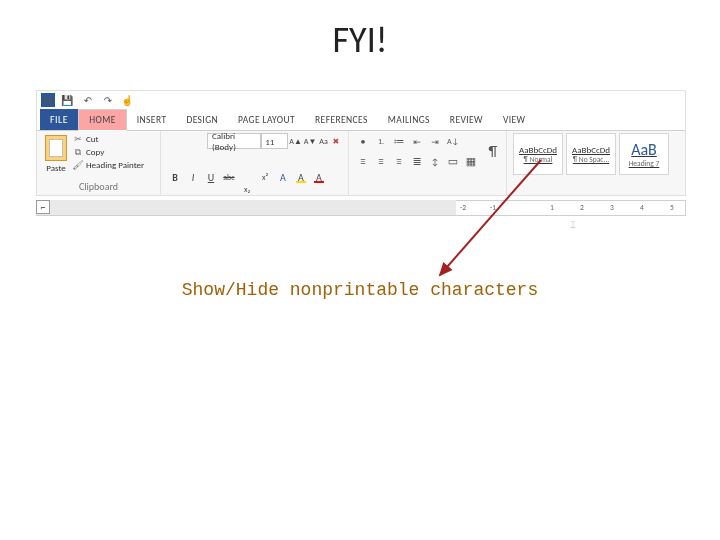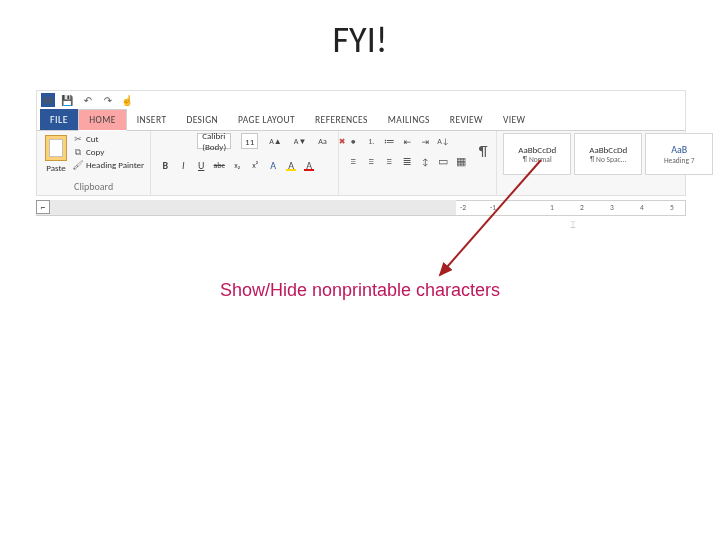--- a/index.html
+++ b/index.html
@@ -63,54 +63,54 @@
   .paste-btn {
     display:flex; flex-direction:column; align-items:center; gap:1px;
     padding:2px 2px;
   }
   .paste-icon { width:22px; height:26px; background:#ffd27a; border:1px solid #c79a3a; position:relative; }
   .paste-icon::after{ content:""; position:absolute; top:3px; left:3px; right:3px; bottom:3px; background:#fff; border:1px solid #c0c0c0;}
   .clip-stack { display:flex; flex-direction:column; gap:2px; font-size:9px; color:#333;}
   .clip-stack .row { display:flex; align-items:center; gap:3px; white-space:nowrap;}
   .mini { width:10px; height:10px; display:inline-flex; align-items:center; justify-content:center; font-size:9px; color:#666;}
   
-  .font-row1{ display:flex; align-items:flex-start; gap:10px;padding-left:40px;}
+  .font-row1{ display:flex; align-items:flex-start; gap:0;padding-left:40px;}
   .font-name{ border:1px solid #c8c8c8; background:#fff; height:16px; font-size:9px; padding:0 4px; display:flex; align-items:center; width:70px;}
   .font-size{ border:1px solid #c8c8c8; background:#fff; height:16px; font-size:9px; padding:0 3px; display:flex; align-items:center; width:34px;}
   .tiny-btn{ width:16px; height:16px; border:1px solid transparent; display:flex; align-items:center; justify-content:center; font-size:10px; color:#444;}
   .font-row2{ display:flex; align-items:center; gap:2px; margin-top:4px;}
   .bold{font-weight:bold;} .italic{font-style:italic;} .underline{text-decoration:underline;}
-  .strike{text-decoration:line-through;} .sub{font-size:8px;} .sup{font-size:8px;}
+  .strike{text-decoration:line-through;} .sub{font-size:8px;margin-top:24px;} .sup{font-size:8px;}
   .color-bar{ position:relative;}
   .color-bar::after{content:"";position:absolute;left:2px;right:2px;bottom:1px;height:2px;background:#ffd800;}
   .color-bar.red::after{background:#d11;}
   
   .para-col{display:flex;flex-direction:column;gap:4px;}
   .para-row{display:flex;gap:2px;}
   .bul{width:16px;height:16px;display:flex;align-items:center;justify-content:center;font-size:11px;color:#555;}
   .pilcrow{ width:18px;height:36px; display:flex; align-items:center; justify-content:center; font-size:15px; color:#555; margin-left:3px; border:1px solid transparent;}
   
   .styles-row{display:flex;gap:3px;}
-  .style-card{width:68px;height:42px;border:1px solid #d6d6d6;background:#fff;display:flex;flex-direction:column;align-items:center;justify-content:center;gap:0;}
+  .style-card{width:50px;height:42px;border:1px solid #d6d6d6;background:#fff;display:flex;flex-direction:column;align-items:center;justify-content:center;gap:0;text-decoration:underline;}
   .style-prev{font-size:9px;} .style-name{font-size:7.5px;color:#666;white-space:nowrap;}
   .style-card.heading .style-prev{color:#2b579a;}
   
   .ruler-area{
     position:absolute; left:36px; top:200px; width:650px; height:16px;
     display:flex;
   }
   .ruler-left{ width:420px; background:#e9e9e9; border-bottom:1px solid #d0d0d0; }
   .ruler-right{ flex:1; background:#fff; border:1px solid #d0d0d0; border-left:none; position:relative; font-size:7.5px; color:#666;}
   .ruler-right span{position:absolute; top:2px;}
   .tab-marker{ position:absolute; left:36px; top:200px; width:14px; height:14px; background:#fff; border:1px solid #999; display:flex; align-items:center; justify-content:center; font-size:10px; z-index:2;}
   
   .arrow-svg{position:absolute; left:0; top:0; width:720px; height:540px; pointer-events:none;}
   .caption{
     position:absolute; top:280px; left:0; width:100%; text-align:center;
-    font-size:18px; color:#be185d; font-family: Liberation Sans, sans-serif;
+    font-size:18px; color:#a16207; font-family: Liberation Mono, monospace;
   }
   .cursor-mark{position:absolute; top:218px; left:570px; font-size:10px; color:#aaa;}
 </style>
 </head>
 <body>
 
 <div class="slide-title">FYI!</div>
 
 <div class="ribbon">
 
@@ -214,21 +214,21 @@
         <div class="styles-row">
           <div class="style-card">
             <div class="style-prev">AaBbCcDd</div>
             <div class="style-name">¶ Normal</div>
           </div>
           <div class="style-card">
             <div class="style-prev">AaBbCcDd</div>
             <div class="style-name">¶ No Spac...</div>
           </div>
           <div class="style-card heading">
-            <div class="style-prev" style="font-size:10px">AaB</div>
+            <div class="style-prev" style="font-size:16px">AaB</div>
             <div class="style-name">Heading 7</div>
           </div>
         </div>
       </div>
       <div class="group-label" style="visibility:hidden">Styles</div>
     </div>
   </div>
 </div>
 
 <div class="tab-marker">⌐</div>

